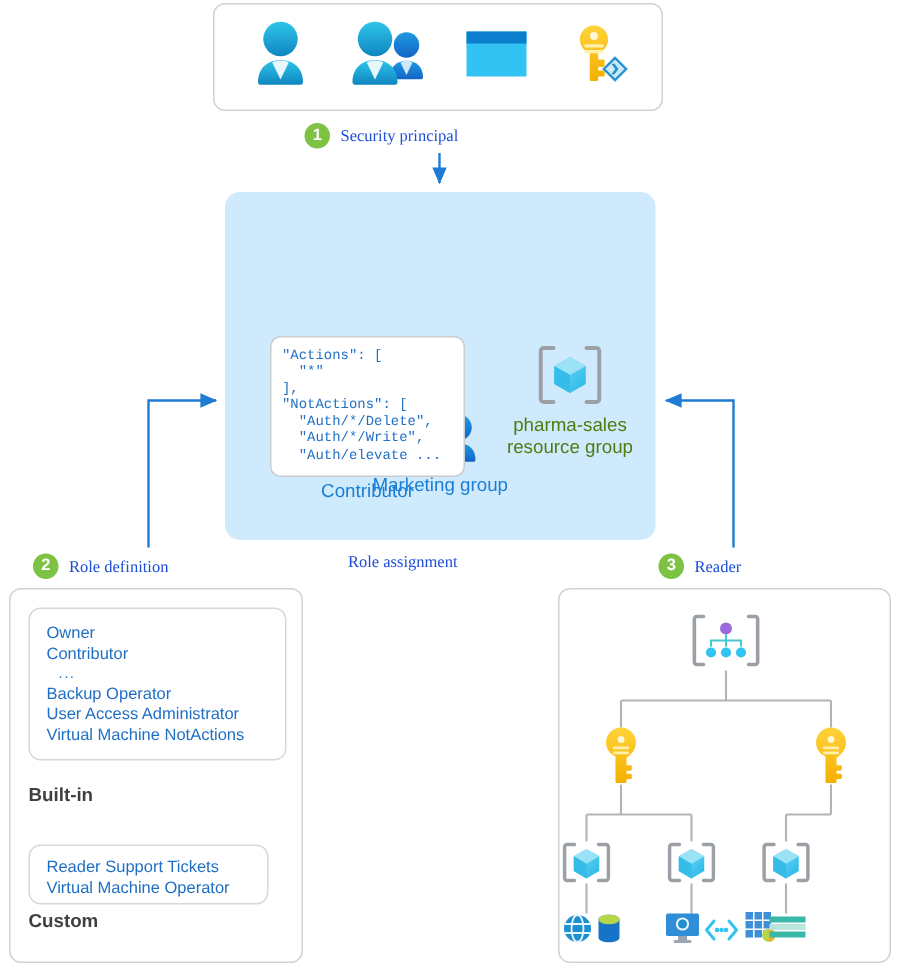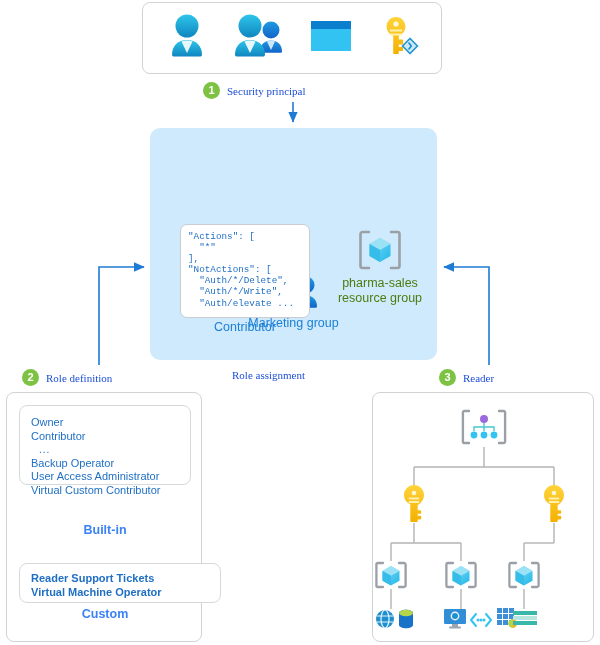--- a/index.html
+++ b/index.html
@@ -69,29 +69,29 @@
 
   
   #rg-icon-wrap{position:absolute;left:182px;top:100px;width:96px;text-align:center;}
   #rg-label{
     position:absolute;left:172px;top:148px;width:116px;text-align:center;
     font-size:12.5px;color:#4d7c0f;line-height:15px;
   }
 
   
   #roledef-panel{left:6px;top:392px;width:196px;height:250px;}
-  #builtin-card{left:12px;top:12px;width:172px;height:80px;padding:10px 0 0 11px;}
-  #custom-card{left:12px;top:170px;width:202px;height:40px;padding:8px 0 0 11px;font-weight:bold;}
+  #builtin-card{left:12px;top:12px;width:172px;height:102px;padding:10px 0 0 11px;}
+  #custom-card{left:12px;top:170px;width:160px;height:40px;padding:8px 0 0 11px;}
   .role-list{
     font-size:11px;line-height:13.6px;color:#1f6fc4;white-space:nowrap;
   }
   .role-list .ellipsis{padding-left:8px;letter-spacing:1px;font-size:10px;}
   .cat-label{
-    position:absolute;width:172px;text-align:center;
-    font-size:12.5px;font-weight:bold;color:#3b82f6;
+    position:absolute;width:172px;
+    font-size:12.5px;font-weight:bold;color:#404040;
   }
   #builtin-label{left:12px;top:130px;}
   #custom-label{left:12px;top:214px;}
 
   
   #scope-panel{left:372px;top:392px;width:222px;height:250px;}
   #scope-svg{position:absolute;left:0;top:0;}
 
   
   #arrows{position:absolute;left:0;top:0;width:600px;height:645px;pointer-events:none;}
@@ -226,21 +226,21 @@
 </div>
 
 <div class="panel" id="roledef-panel">
   <div class="panel-inner" id="builtin-card">
     <div class="role-list" id="builtin-list">
         <div>Owner</div>
         <div>Contributor</div>
         <div class="ellipsis">...</div>
         <div>Backup Operator</div>
         <div>User Access Administrator</div>
-        <div>Virtual Custom Contributor</div>
+        <div>Virtual Machine NotActions</div>
       </div>
   </div>
   <div class="cat-label" id="builtin-label">Built-in</div>
 
   <div class="panel-inner" id="custom-card">
     <div class="role-list" id="custom-list">
         <div>Reader Support Tickets</div>
         <div>Virtual Machine Operator</div>
       </div>
   </div>

